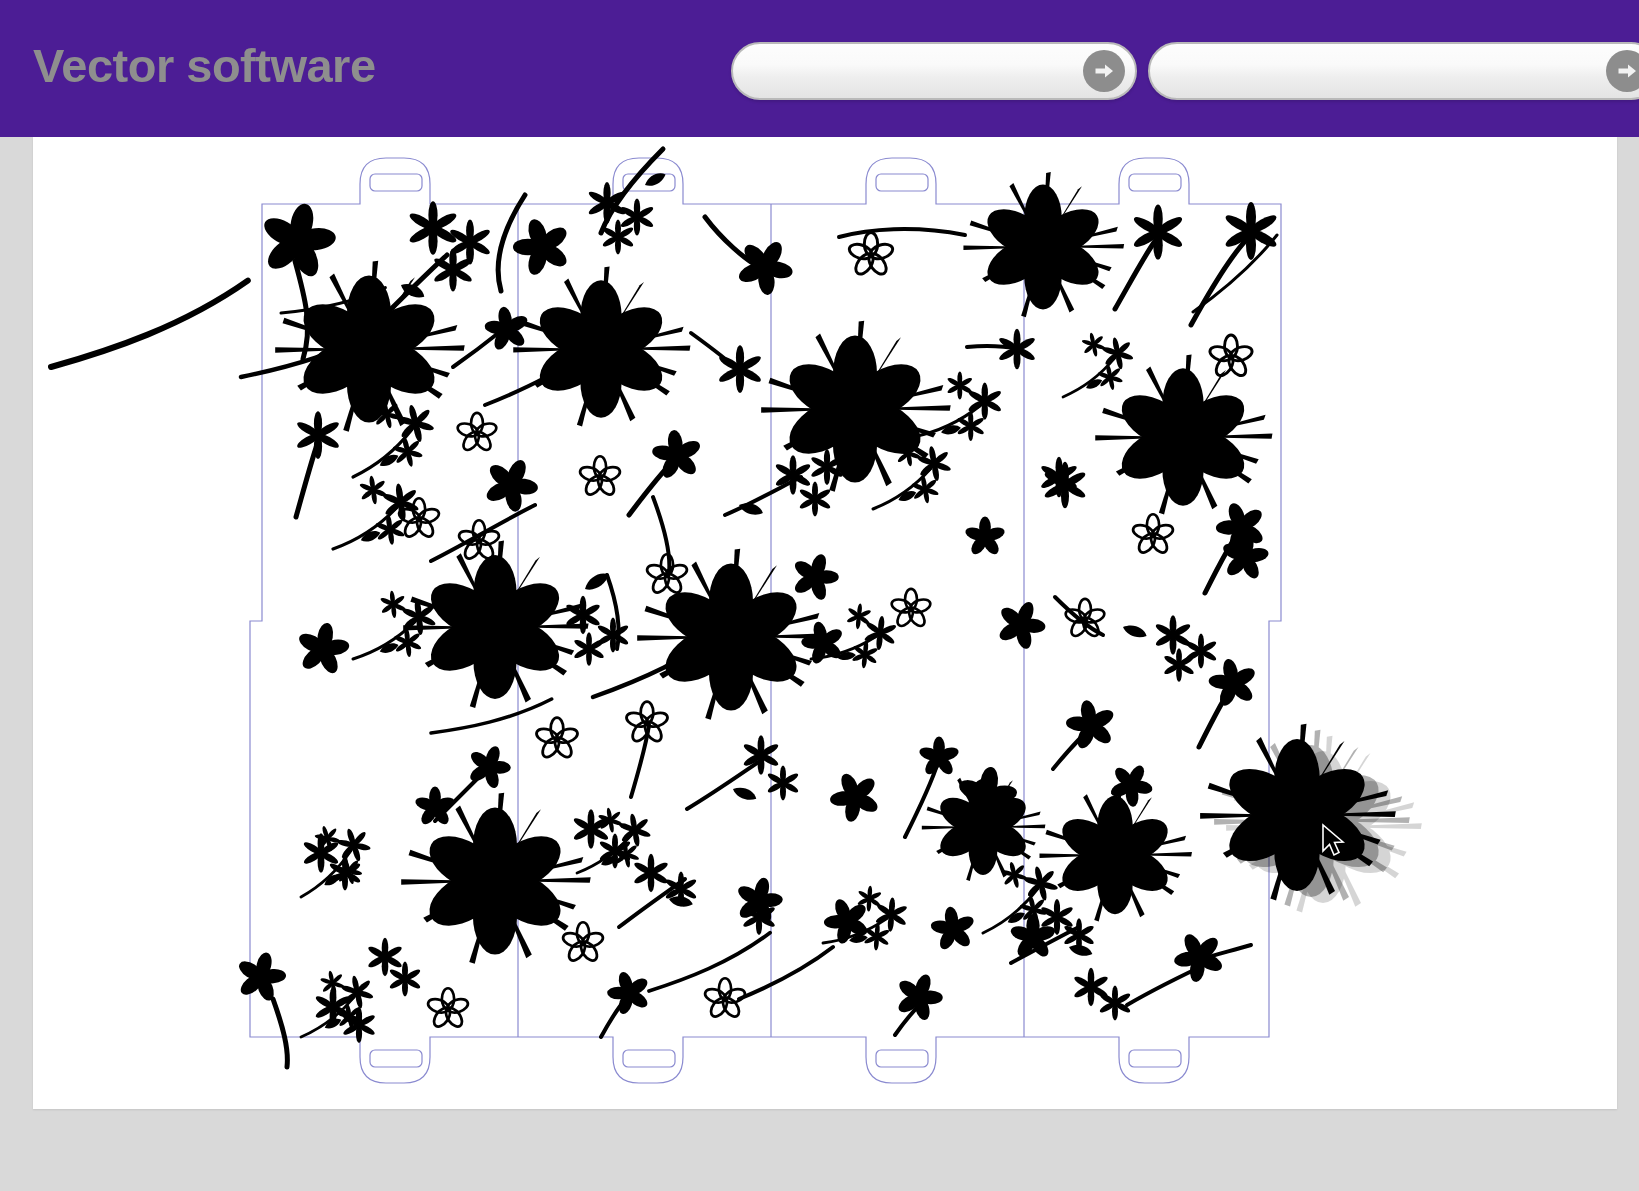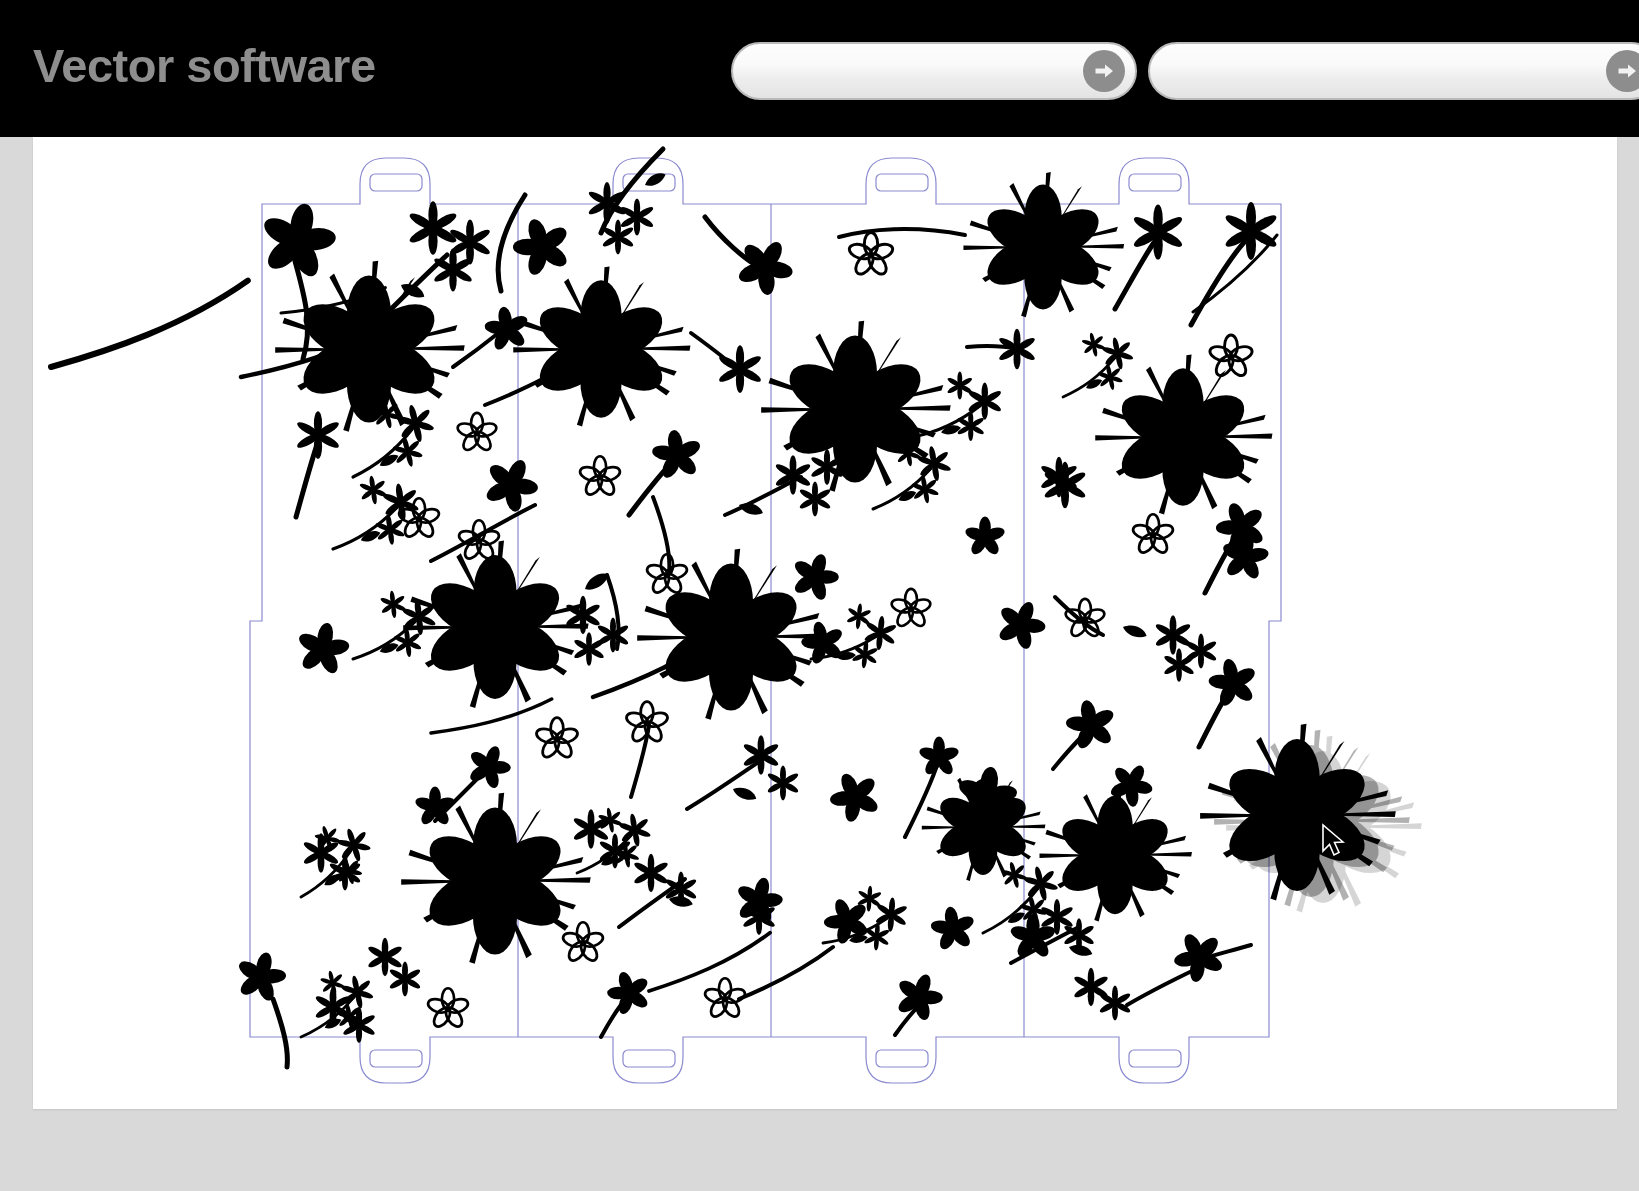--- a/index.html
+++ b/index.html
@@ -18,21 +18,21 @@
     height: 1191px;
     background: #d9d9d9;
   }
 
   
   #header {
     position: absolute;
     left: 0; top: 0;
     width: 1639px;
     height: 137px;
-    background: #000000;
+    background: #4c1d95;
   }
 
   #app-title {
     position: absolute;
     left: 33px;
     top: 38px;
     font-size: 47px;
     font-weight: bold;
     letter-spacing: -0.5px;
     color: #8e8e8e;

